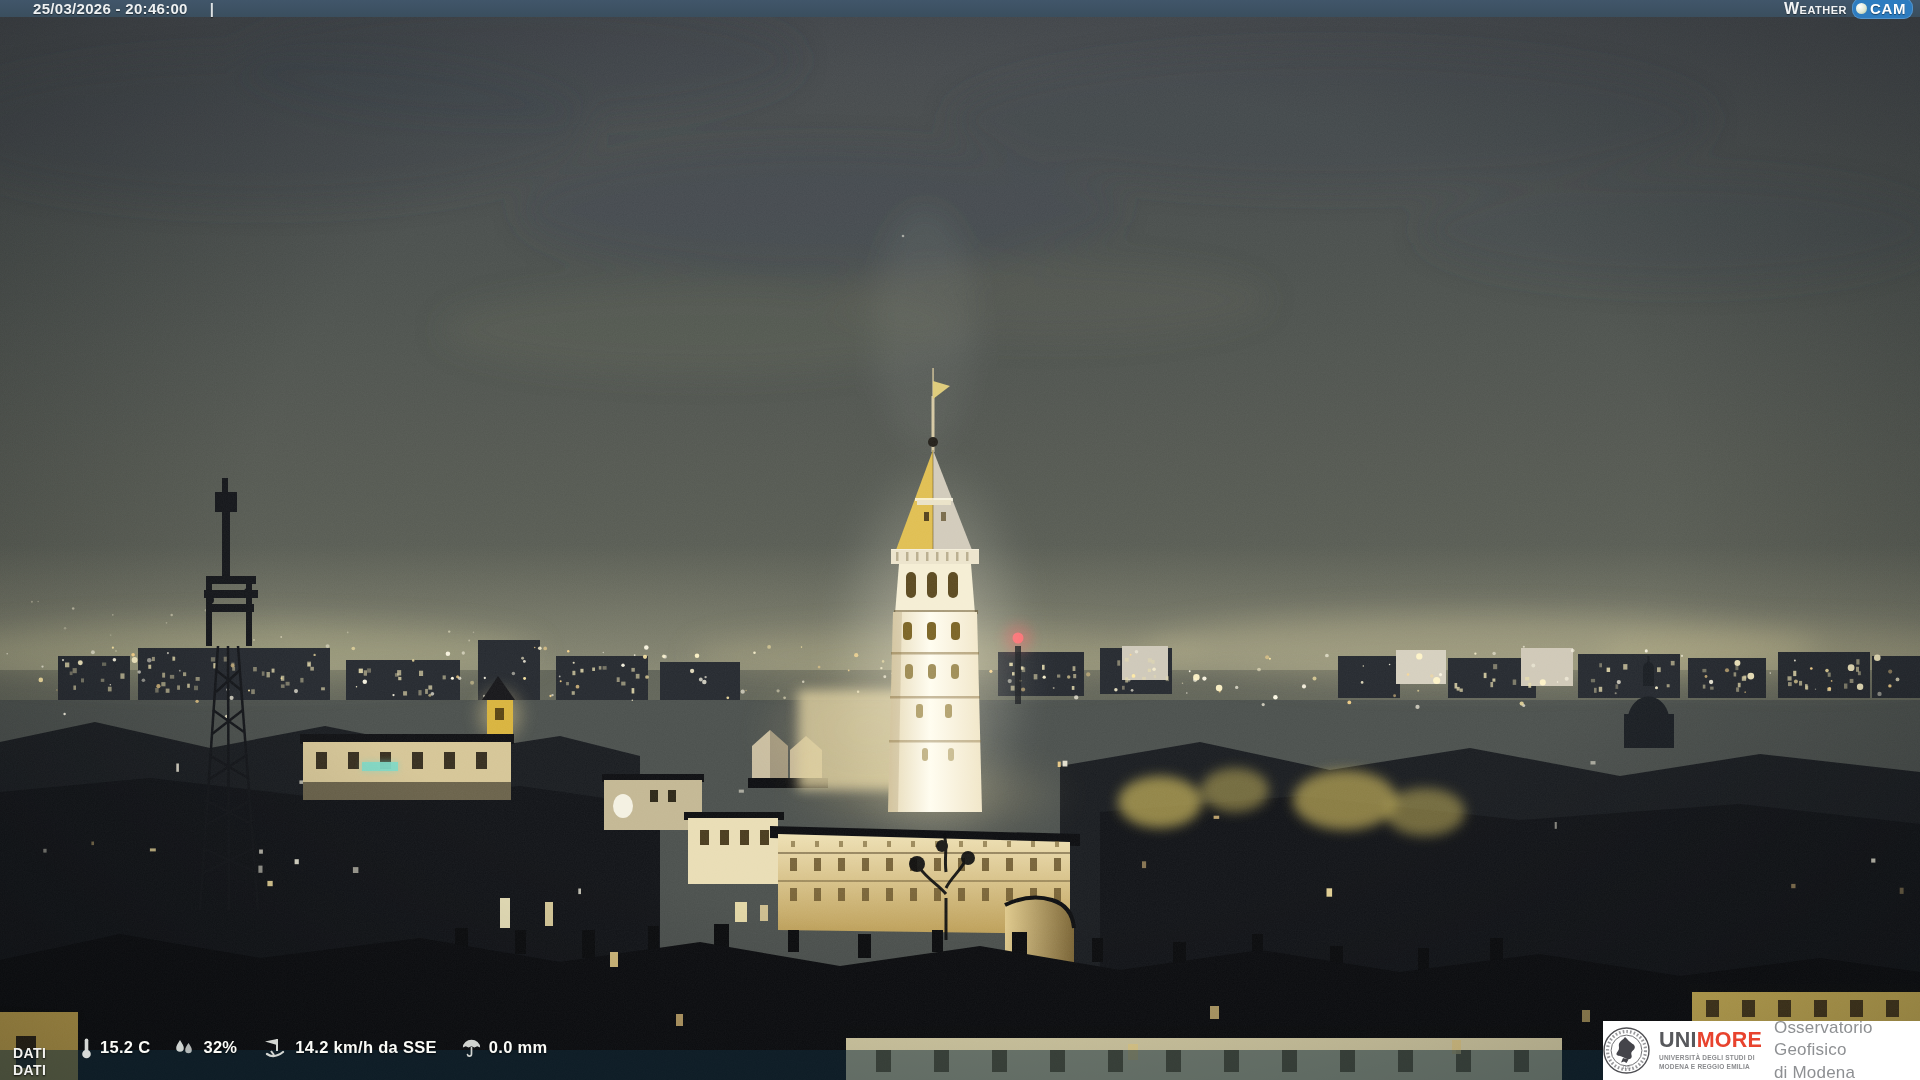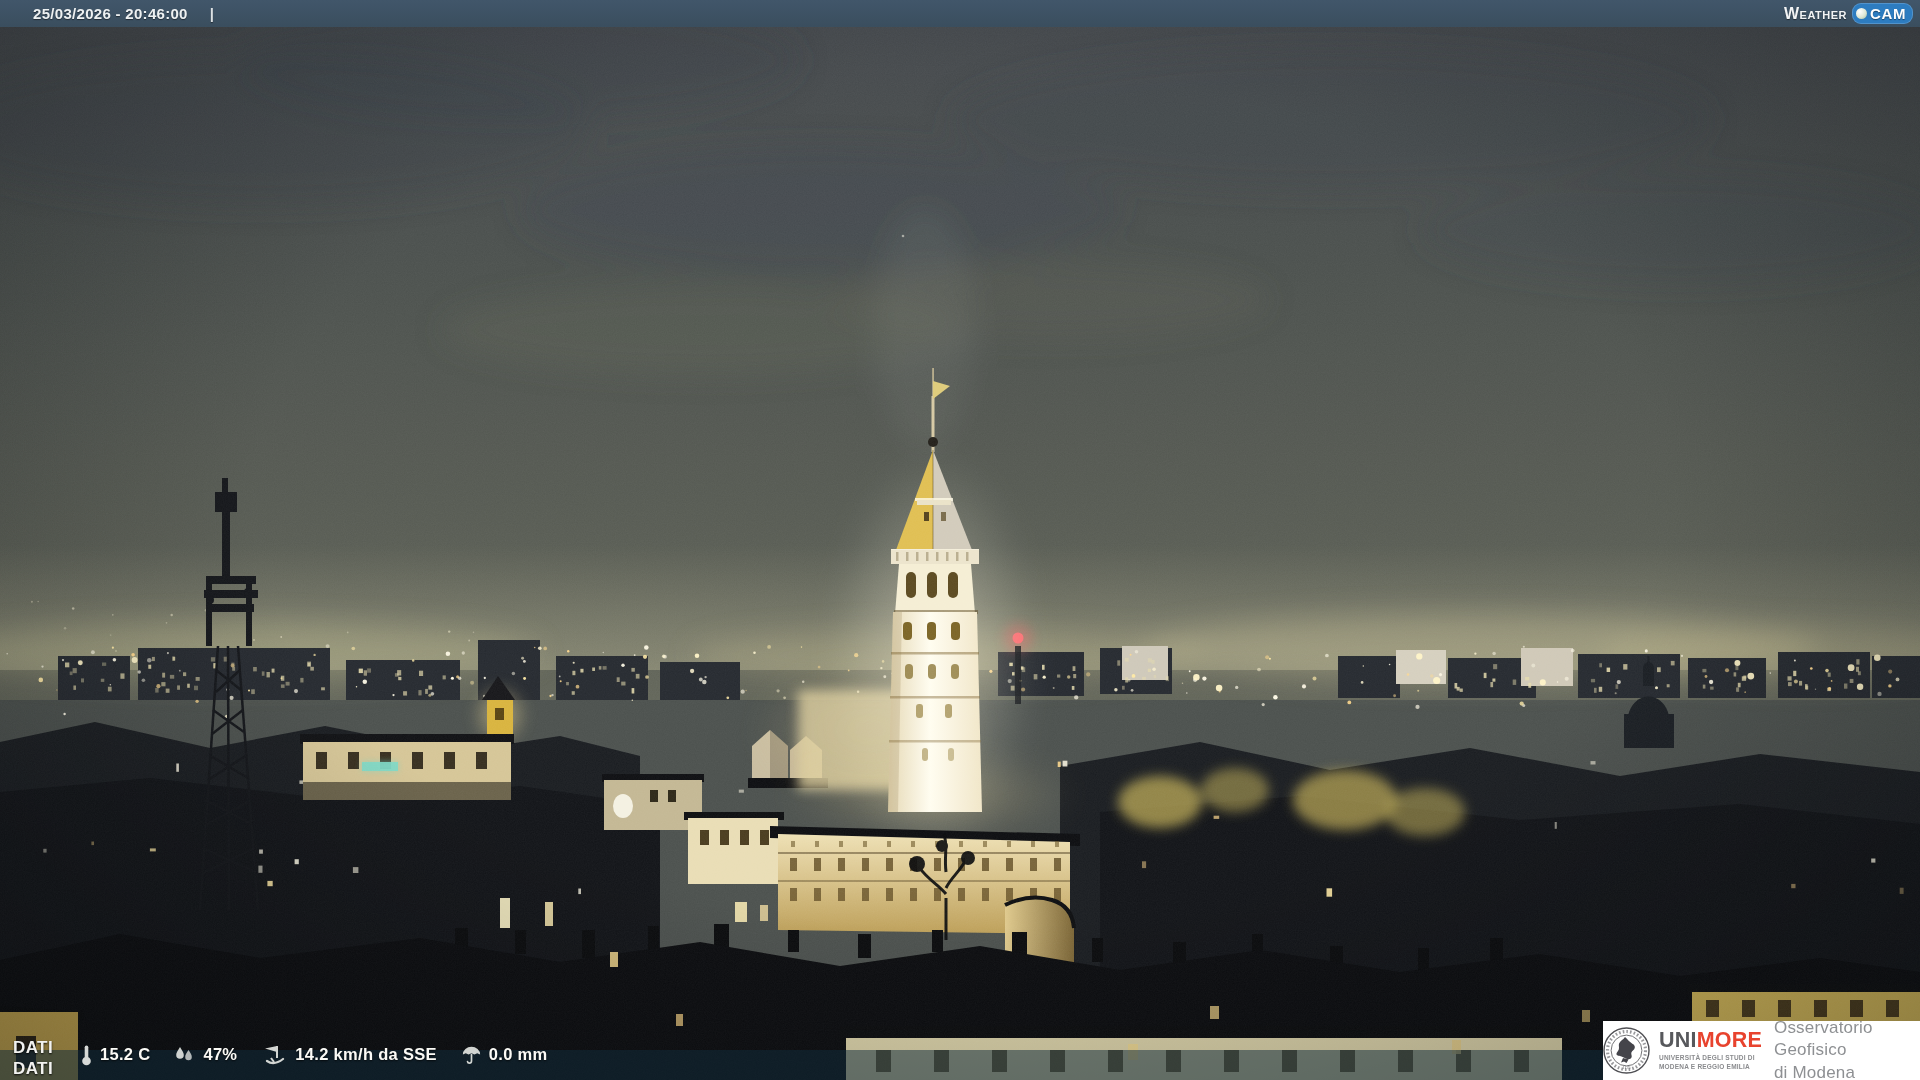--- a/index.html
+++ b/index.html
@@ -2,41 +2,41 @@
 <html><head>
 <meta charset="utf-8">
 <style>
   html,body{margin:0;padding:0;background:#222;}
   .stage{position:relative;width:1920px;height:1080px;overflow:hidden;
          font-family:"Liberation Sans","DejaVu Sans",sans-serif;background:#4c514e;}
   .stage svg.scene{position:absolute;inset:0;display:block;}
   .vignette{position:absolute;inset:0;pointer-events:none;z-index:5;
     background:radial-gradient(ellipse at 50% 46%, rgba(0,0,0,0) 52%, rgba(4,7,9,.34) 100%);}
   
-  .topbar{position:absolute;top:0;left:0;right:0;height:27px;z-index:10;
+  .topbar{position:absolute;top:0;left:0;right:0;height:17px;z-index:10;
     background:linear-gradient(#41566a,#3a4e5e);display:flex;align-items:center;
     color:#eef1f2;font-weight:bold;font-size:15px;letter-spacing:.3px;
     text-shadow:0 1px 1px rgba(0,0,0,.45);}
   .topbar .ts{margin-left:33px;white-space:pre;}
   .topbar .sep{margin:0 26px 0 22px;opacity:.9;}
   .topbar .title{white-space:pre;}
   .brand{margin-left:auto;margin-right:7px;display:flex;align-items:center;gap:5px;}
   .brand .w{font-variant:small-caps;font-size:16px;font-weight:600;letter-spacing:.5px;color:#f2f4f5;}
   .cambox{display:flex;align-items:center;gap:3px;height:21px;padding:0 7px 0 4px;
     border-radius:9px;background:#2d7cc0;box-shadow:inset 0 0 0 1px rgba(255,255,255,.18);}
   .cambox .dot{width:11px;height:11px;border-radius:50%;
     background:radial-gradient(circle at 35% 32%, #ffffff 0%, #dfe8d6 55%, #9db89b 100%);}
   .cambox .cam{font-size:15px;font-weight:800;color:#fff;letter-spacing:.6px;}
   
   .band{position:absolute;left:0;right:0;bottom:0;height:30px;z-index:8;
     background:rgba(17,45,60,.52);}
   .badge{position:absolute;left:13px;bottom:1px;z-index:9;text-align:center;
-    color:#f2f2ef;font-size:17px;font-weight:bold;line-height:1.2;letter-spacing:.4px;
+    color:#f2f2ef;font-size:14px;font-weight:bold;line-height:1.2;letter-spacing:.4px;
     text-shadow:0 1px 2px rgba(0,0,0,.85);}
-  .readings{position:absolute;left:80px;bottom:13px;height:25px;z-index:9;
+  .readings{position:absolute;left:80px;bottom:20px;height:25px;z-index:9;
     display:flex;align-items:center;color:#fbfbf7;font-size:16.5px;font-weight:bold;
     letter-spacing:.3px;text-shadow:0 1px 2px rgba(0,0,0,.7);}
   .readings .r{display:flex;align-items:center;margin-right:24px;}
   .readings .ic{margin-right:7px;opacity:.92;flex:none;}
   
   .wbox{position:absolute;right:0;bottom:0;width:317px;height:59px;background:#ffffff;
     z-index:10;display:flex;align-items:center;gap:9px;box-sizing:border-box;}
   .seal{flex:none;}
   .ublock{display:flex;flex-direction:column;line-height:1;flex:none;}
   .uword{font-size:21.5px;font-weight:bold;letter-spacing:.2px;color:#57585c;}
@@ -784,21 +784,21 @@
       <rect x="4.2" y="1.5" width="3.6" height="13" rx="1.8" fill="#e8eae6"></rect>
       <circle cx="6" cy="17" r="4.3" fill="#e8eae6"></circle>
     </svg>
     <span>15.2 C</span>
   </span>
   <span class="r">
     <svg class="ic" width="22" height="19" viewBox="0 0 22 19">
       <path d="M6,2 C8.2,5.6 9.8,7.6 9.8,10 a3.8,3.8 0 1 1 -7.6,0 C2.2,7.6 3.8,5.6 6,2 Z" fill="#dfe3e0"></path>
       <path d="M14.5,5 C16.4,8.1 17.8,9.8 17.8,11.9 a3.3,3.3 0 1 1 -6.6,0 C11.2,9.8 12.6,8.1 14.5,5 Z" fill="#dfe3e0" opacity=".85"></path>
     </svg>
-    <span>47%</span>
+    <span>32%</span>
   </span>
   <span class="r">
     <svg class="ic" width="27" height="21" viewBox="0 0 27 21">
       <line x1="16" y1="2" x2="16" y2="14" stroke="#e4e6e2" stroke-width="2"></line>
       <polygon points="16,2 4,4.5 16,8" fill="#e4e6e2"></polygon>
       <path d="M6,17 q7,5 16,-2" fill="none" stroke="#e4e6e2" stroke-width="2.2" stroke-linecap="round"></path>
       <line x1="10" y1="14" x2="13" y2="18" stroke="#e4e6e2" stroke-width="2"></line>
     </svg>
     <span>14.2 km/h da SSE</span>
   </span>

